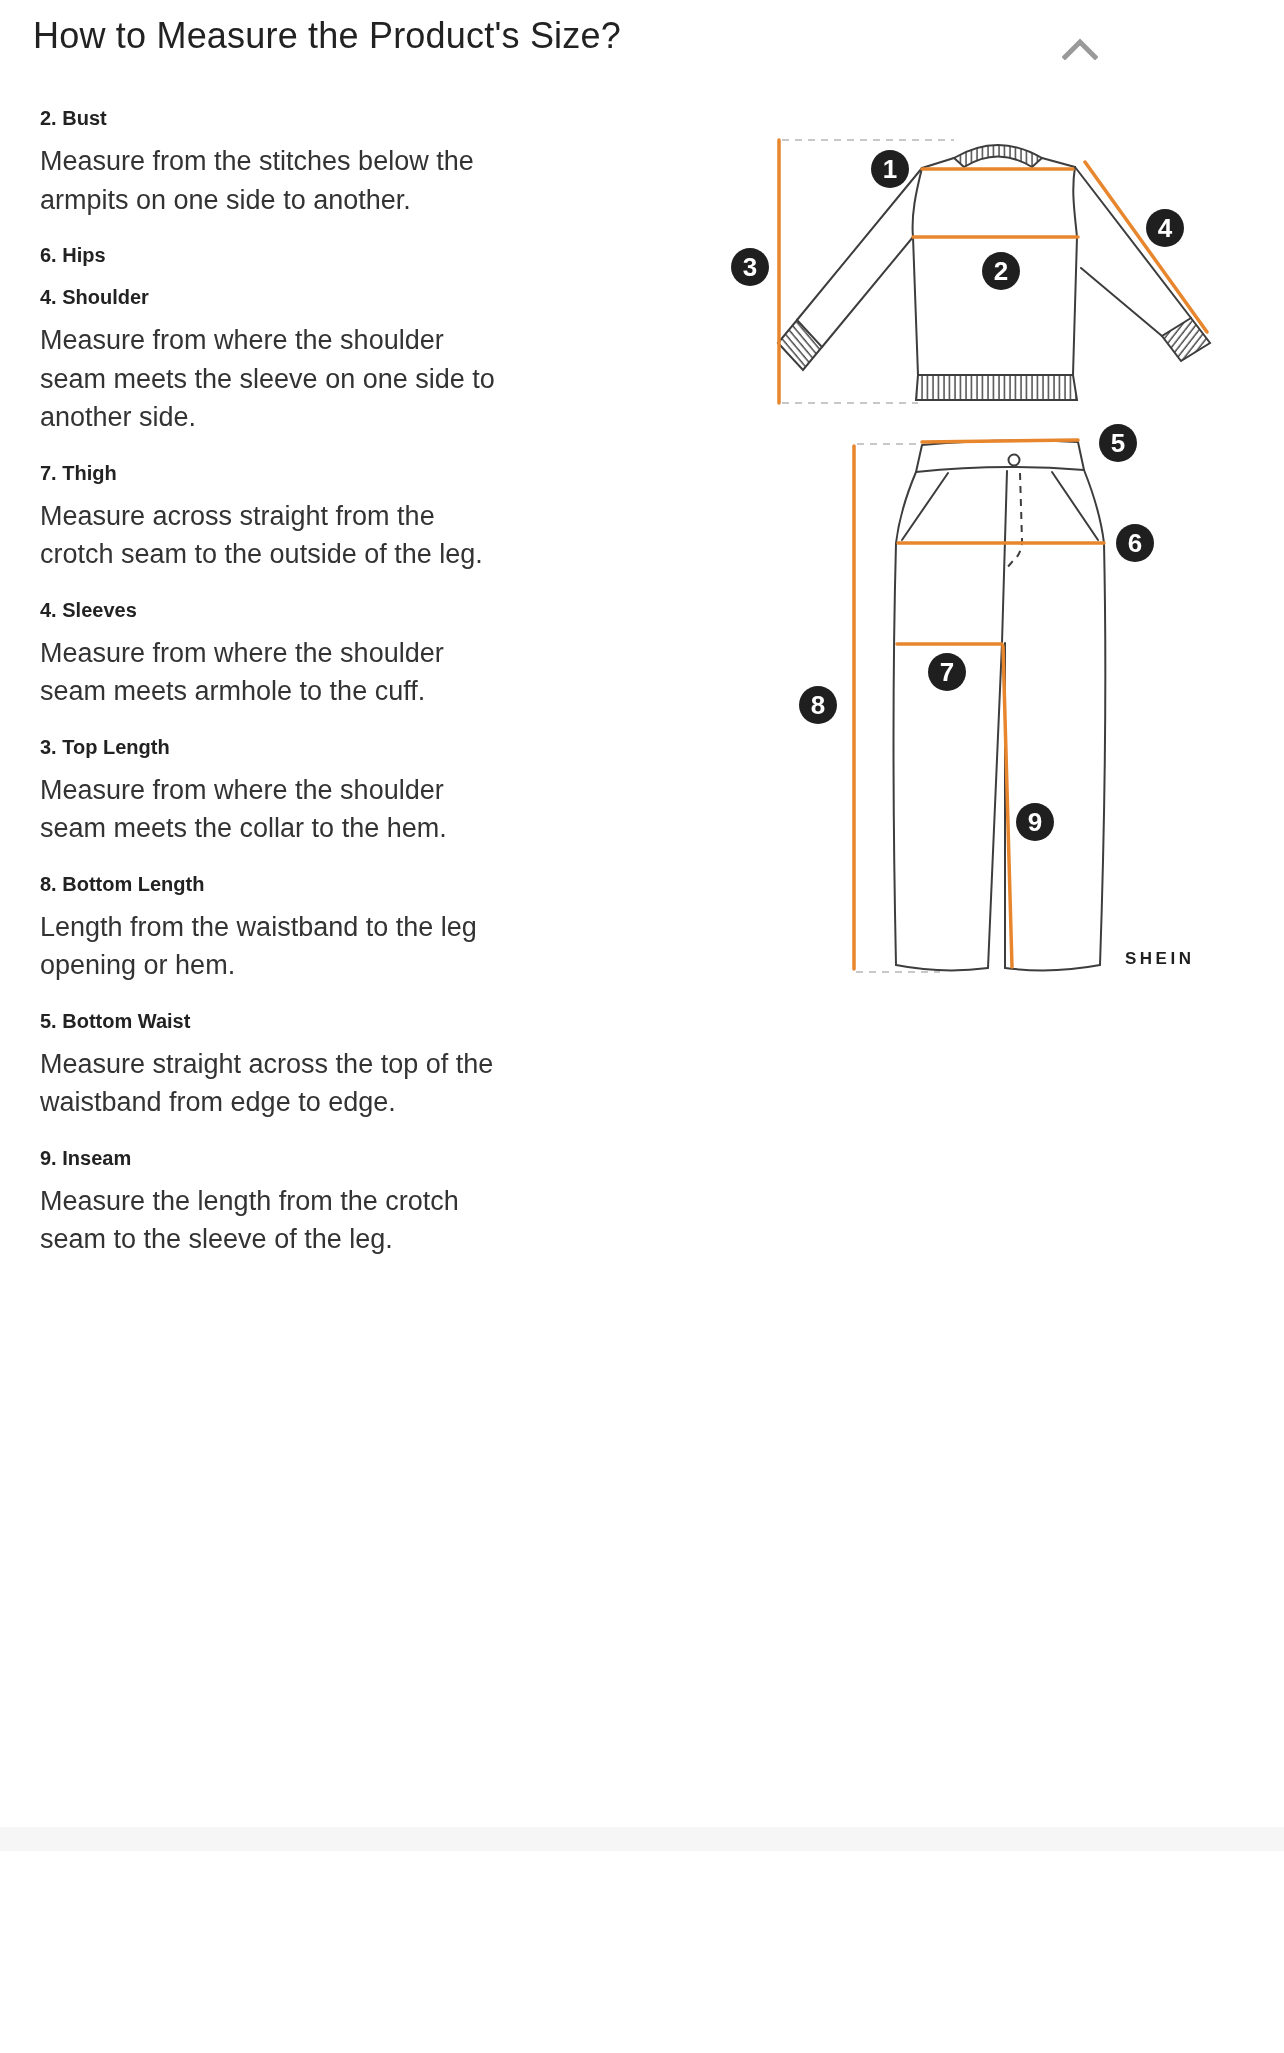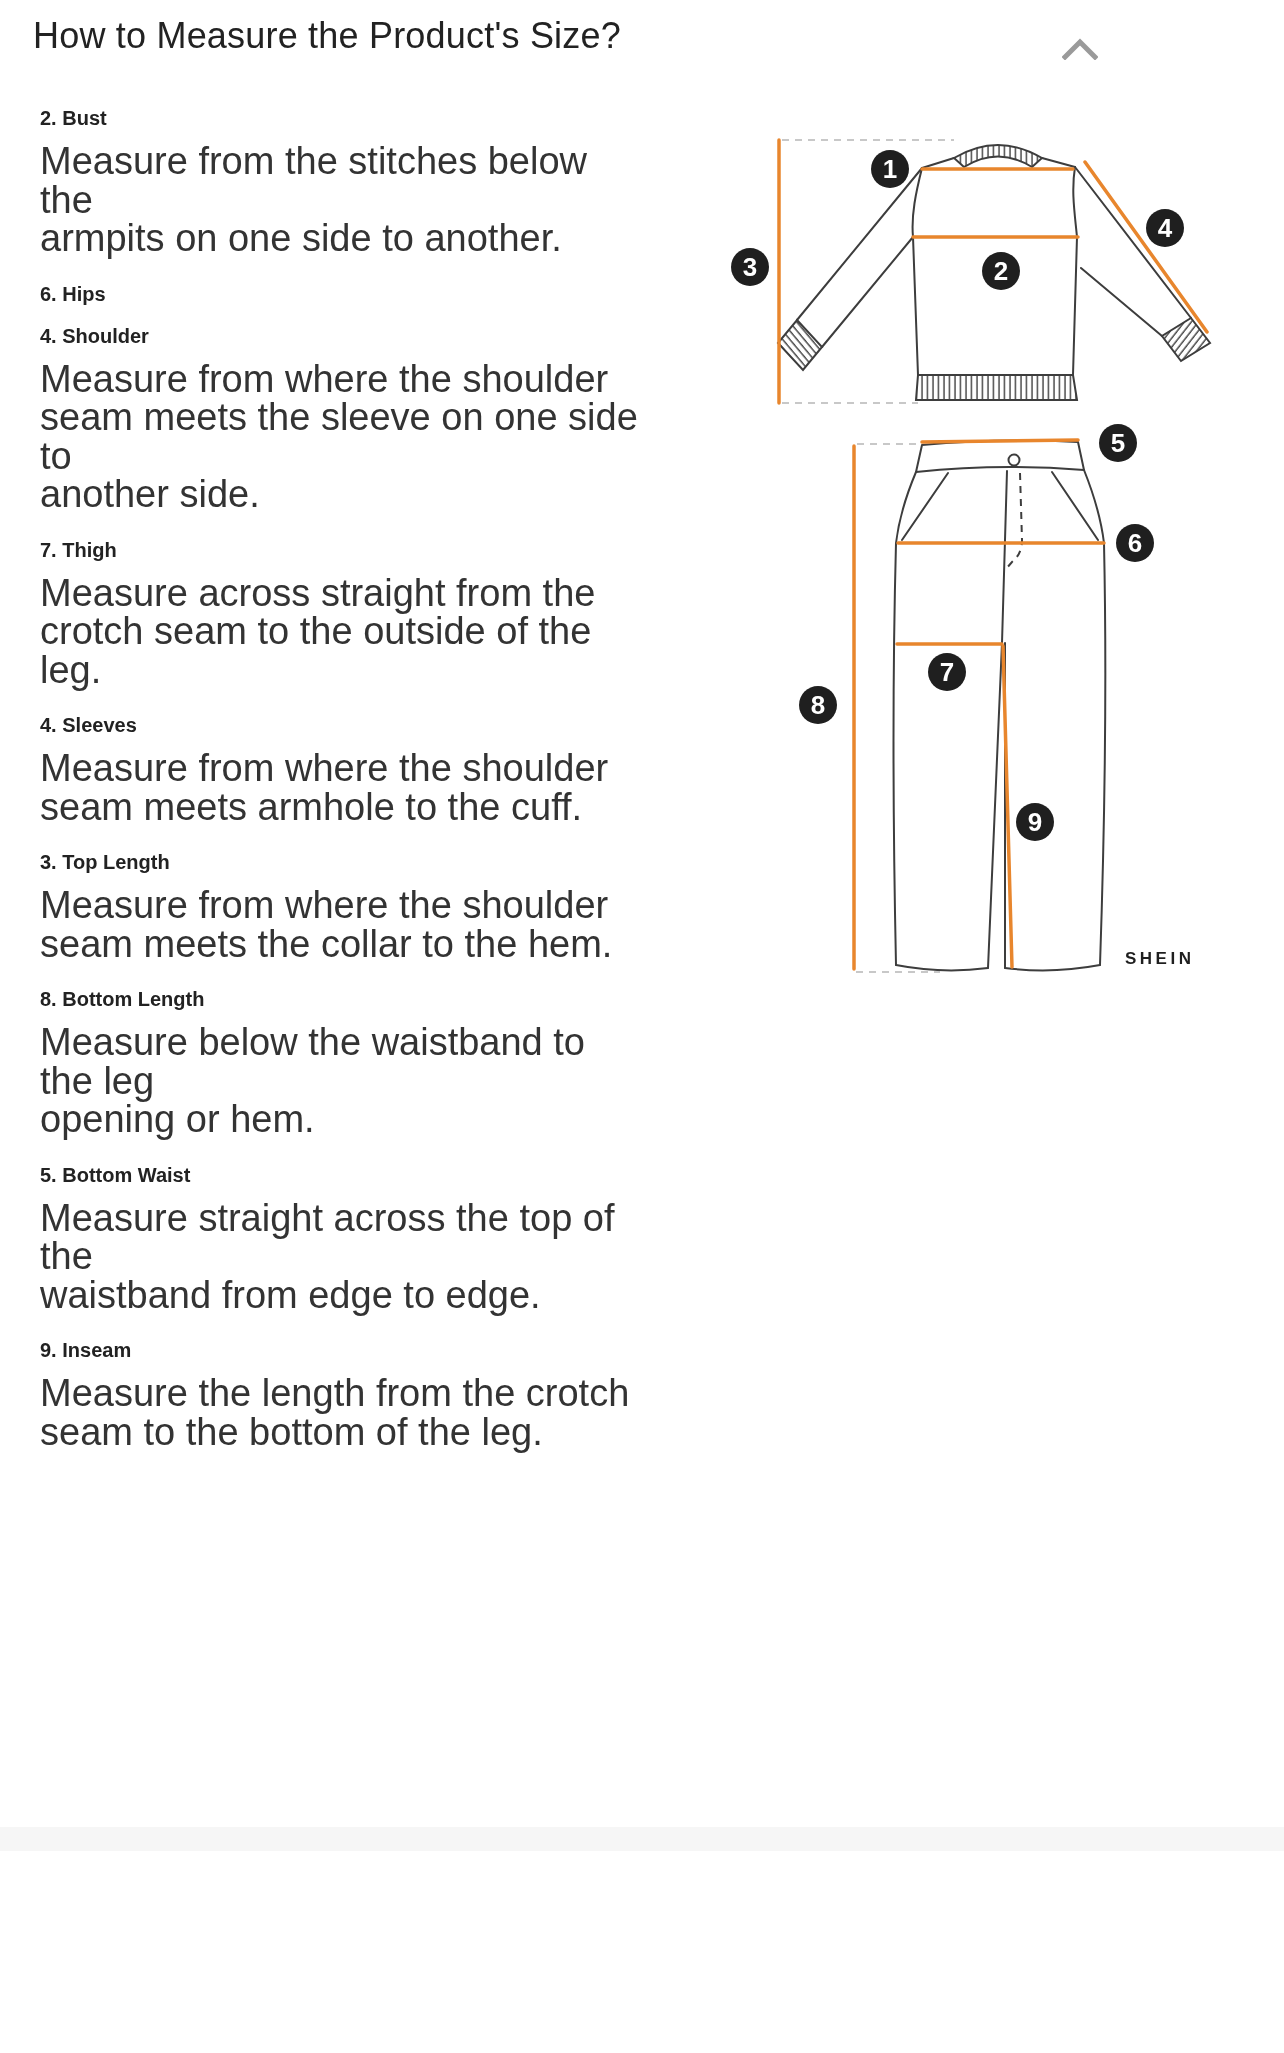--- a/index.html
+++ b/index.html
@@ -8,21 +8,21 @@
 
   
   .header{position:absolute;left:0;top:0;width:1136px;height:80px;}
   .header h1{position:absolute;left:33px;top:14px;margin:0;font-size:36px;line-height:44px;
              font-weight:400;color:#222;letter-spacing:.2px;}
   .chevron{position:absolute;right:38px;top:38px;}
 
   
   .instructions{position:absolute;left:40px;top:100px;width:600px;}
   .m-item h2{margin:0 0 6px 0;font-size:20px;line-height:36px;font-weight:700;color:#222;}
-  .m-item p{margin:0 0 18px 0;font-size:38px;line-height:38.5px;color:#333;white-space:pre-line;}
+  .m-item p{margin:0 0 18px 0;font-size:27px;line-height:38.5px;color:#333;white-space:pre-line;}
 
   
   .diagram{position:absolute;left:700px;top:90px;}
   .outline{fill:none;stroke:#3d3d3d;stroke-width:2;stroke-linejoin:round;stroke-linecap:round;}
   .orange{fill:none;stroke:#E8862D;stroke-width:3.5;stroke-linecap:round;}
   .dash{fill:none;stroke:#c8c8c8;stroke-width:2;stroke-dasharray:7 6;}
   .fly{fill:none;stroke:#3d3d3d;stroke-width:2;stroke-dasharray:7 6;}
   .marker{fill:#1f1f1f;}
   .marker-num{fill:#fff;font-size:26px;font-weight:700;text-anchor:middle;
               font-family:"Liberation Sans",sans-serif;}
@@ -70,32 +70,32 @@
       <p>Measure from where the shoulder
 seam meets armhole to the cuff.</p>
     </section>
     <section class="m-item">
       <h2>3. Top Length</h2>
       <p>Measure from where the shoulder
 seam meets the collar to the hem.</p>
     </section>
     <section class="m-item">
       <h2>8. Bottom Length</h2>
-      <p>Measure below the waistband to the leg
+      <p>Length from the waistband to the leg
 opening or hem.</p>
     </section>
     <section class="m-item">
       <h2>5. Bottom Waist</h2>
       <p>Measure straight across the top of the
 waistband from edge to edge.</p>
     </section>
     <section class="m-item">
       <h2>9. Inseam</h2>
       <p>Measure the length from the crotch
-seam to the bottom of the leg.</p>
+seam to the sleeve of the leg.</p>
     </section>
   </div>
 
   <svg class="diagram" width="584" height="900" viewBox="0 0 584 900">
     <defs>
       <pattern id="rib-v" width="5.5" height="12" patternUnits="userSpaceOnUse">
         <line x1="2" y1="0" x2="2" y2="12" stroke="#3d3d3d" stroke-width="1.4"></line>
       </pattern>
       <pattern id="rib-cuff-l" width="5.5" height="60" patternUnits="userSpaceOnUse" patternTransform="rotate(-40)">
         <line x1="2" y1="0" x2="2" y2="60" stroke="#3d3d3d" stroke-width="1.4"></line>

